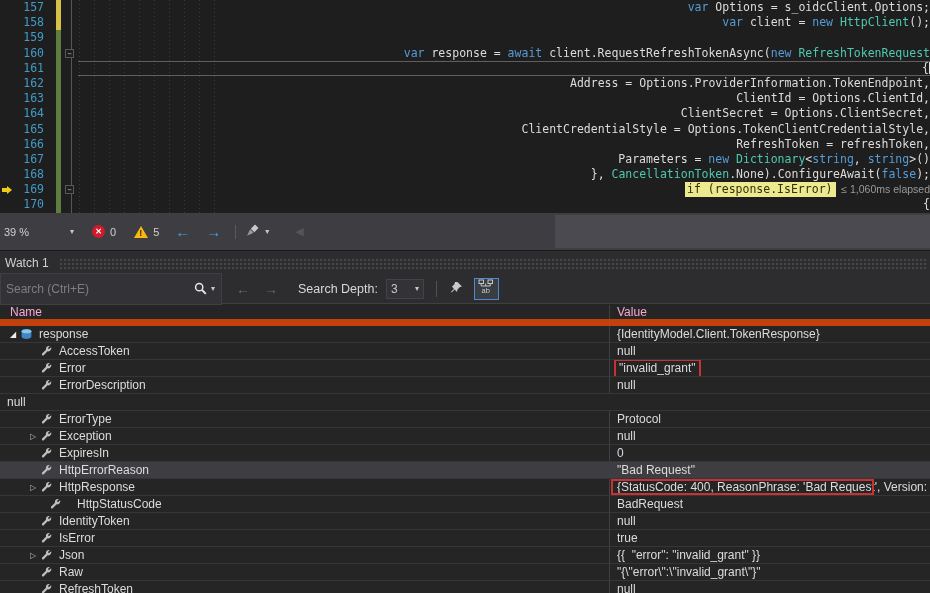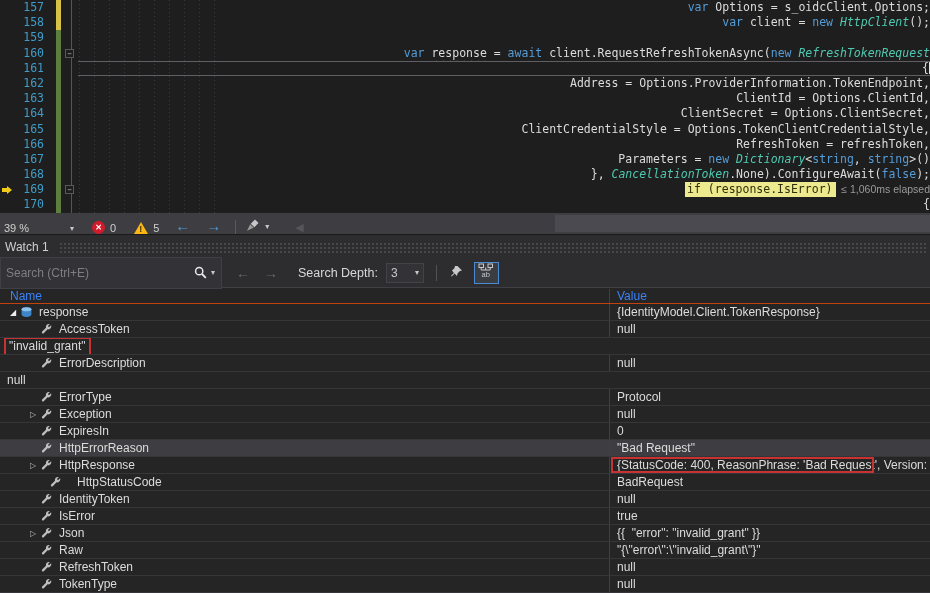--- a/index.html
+++ b/index.html
@@ -27,30 +27,30 @@
   .chbar.y { background:#D7C247; }
   .chbar.g { background:#5E7E3F; }
   .fold { width:17px; position:relative; z-index:2; }
   .foldbox { position:absolute; left:4px; top:3px; width:9px; height:9px;
     background:#1E1E1E; border:1px solid #585858; color:#C0C0C0;
     font:7px/8px "DejaVu Sans Mono",monospace; text-align:center; box-sizing:border-box; cursor:pointer; }
   .ctext { flex:1; margin:0; font:11.5px "DejaVu Sans Mono",monospace;
     white-space:pre; color:#DCDCDC; overflow:hidden; position:relative; z-index:1;text-align:right; }
   .code-line.current .ctext { box-shadow: inset 0 1px 0 #5F5F63, inset 0 -1px 0 #5F5F63; }
   .k { color:#569CD6; }
-  .t { color:#4EC9B0;font-style:italic; }
+  .t { color:#4EC9B0; }
   .sq { text-decoration-line:underline; text-decoration-style:wavy;
         text-decoration-color:#58A658; text-decoration-thickness:1px; text-underline-offset:3px; }
   .hl { background:#EDE98F; color:#30300A; padding:1px 3px 2px 2px; }
   .perf { color:#9A9A9A; font-family:"Liberation Sans",sans-serif; font-size:10.5px; }
   .caret { display:inline-block; width:1px; height:12px; background:#E0E0E0; vertical-align:-2px; }
 
   
-  .editor-bar { position:relative; height:21px; background:#3E3E42;
-    display:flex; align-items:flex-end; color:#D0D0D0; font-size:11px; }
+  .editor-bar { position:relative; height:37px; background:#3E3E42;
+    display:flex; align-items:center; color:#D0D0D0; font-size:11px; }
   .zoom-ctl { width:70px; padding-left:4px; display:flex; align-items:center; cursor:pointer; }
   .zoom-ctl .lbl { flex:1; }
   .dcaret { font-size:8px; color:#C8C8C8; }
   .err-badge { width:13px; height:13px; border-radius:50%; background:#D11A2A; color:#fff;
     font:bold 8px/13px "Liberation Sans",sans-serif; text-align:center; margin-left:18px; }
   .cnt { margin-left:5px; }
   .warn-badge { position:relative; width:0; height:0; margin-left:18px;
     border-left:7px solid transparent; border-right:7px solid transparent;
     border-bottom:12px solid #FCB714; }
   .warn-badge i { position:absolute; left:-2px; top:2px; font:bold 9px/10px "Liberation Sans",sans-serif;
@@ -80,21 +80,21 @@
   .depth-select { width:38px; height:20px; background:#333337; border:1px solid #434347;
     box-sizing:border-box; margin-left:8px; display:flex; align-items:center;
     justify-content:space-between; padding:0 4px; color:#C8C8C8; font-size:12px; cursor:pointer; }
   .tb-div { width:1px; height:16px; background:#515155; margin:0 9px 0 12px; }
   .tb-btn { width:22px; height:22px; display:flex; align-items:center; justify-content:center; cursor:pointer; }
   .tb-btn.bordered { border:1px solid #4B8BD4; background:#3A3D41; box-sizing:border-box;
     width:25px; margin-left:6px; }
 
   
   .grid-header { height:14px; padding-top:1px; background:#252526; border-top:1px solid #3F3F46;
-    border-bottom:1px solid #c2410c; display:flex; color:#3b82f6; font-size:12px; }
+    border-bottom:7px solid #c2410c; display:flex; color:#f9a8d4; font-size:12px; }
   .colh-name { width:610px; padding-left:10px; border-right:1px solid #3F3F46; box-sizing:border-box; }
   .colh-value { flex:1; padding-left:7px; }
   .grid-rows { background:#252526; }
   .wrow { height:16px; border-bottom:1px solid #36363A; display:flex;
     font-size:12px; color:#DCDCDC; }
   .wrow.selected { background:#3E3E42; }
   .ncell { width:610px; display:flex; align-items:center; border-right:1px solid #3F3F46;
     box-sizing:border-box; overflow:hidden; }
   .vcell { flex:1; display:flex; align-items:center; padding-left:7px; position:relative;
     overflow:hidden; white-space:pre; }
@@ -332,20 +332,29 @@
             <span class="icon-slot">
               <svg width="12" height="12" viewBox="0 0 16 16">
                 <path fill="#BFBFBF" d="M15 4.6c0 .4-.06.8-.2 1.2-.5 1.6-2 2.7-3.7 2.7-.3 0-.7-.05-1-.14L5 13.5c-.6.6-1.5.6-2.1 0-.6-.6-.6-1.5 0-2.1l5.1-5.1c-.1-.33-.14-.67-.14-1C7.9 3.1 9.6 1.4 11.8 1.4c.4 0 .8.06 1.2.2l-2.5 2.5 1.5 1.5L14.8 3c.1.33.2.9.2 1.6z"></path>
               </svg>
             </span>
             <span class="nlabel">AccessToken</span>
           </div>
           <div class="vcell"><span>null</span></div>
         </div>
         <div class="wrow">
+          <div class="ncell" style="padding-left: 26px;">
+            <span class="expander"></span>
+            <span class="icon-slot">
+              <svg width="12" height="12" viewBox="0 0 16 16">
+                <path fill="#BFBFBF" d="M15 4.6c0 .4-.06.8-.2 1.2-.5 1.6-2 2.7-3.7 2.7-.3 0-.7-.05-1-.14L5 13.5c-.6.6-1.5.6-2.1 0-.6-.6-.6-1.5 0-2.1l5.1-5.1c-.1-.33-.14-.67-.14-1C7.9 3.1 9.6 1.4 11.8 1.4c.4 0 .8.06 1.2.2l-2.5 2.5 1.5 1.5L14.8 3c.1.33.2.9.2 1.6z"></path>
+              </svg>
+            </span>
+            <span class="nlabel">Error</span>
+          </div>
           <div class="vcell"><span class="redbox"><span>"invalid_grant"</span></span></div>
         </div>
         <div class="wrow">
           <div class="ncell" style="padding-left: 26px;">
             <span class="expander"></span>
             <span class="icon-slot">
               <svg width="12" height="12" viewBox="0 0 16 16">
                 <path fill="#BFBFBF" d="M15 4.6c0 .4-.06.8-.2 1.2-.5 1.6-2 2.7-3.7 2.7-.3 0-.7-.05-1-.14L5 13.5c-.6.6-1.5.6-2.1 0-.6-.6-.6-1.5 0-2.1l5.1-5.1c-.1-.33-.14-.67-.14-1C7.9 3.1 9.6 1.4 11.8 1.4c.4 0 .8.06 1.2.2l-2.5 2.5 1.5 1.5L14.8 3c.1.33.2.9.2 1.6z"></path>
               </svg>
             </span>

